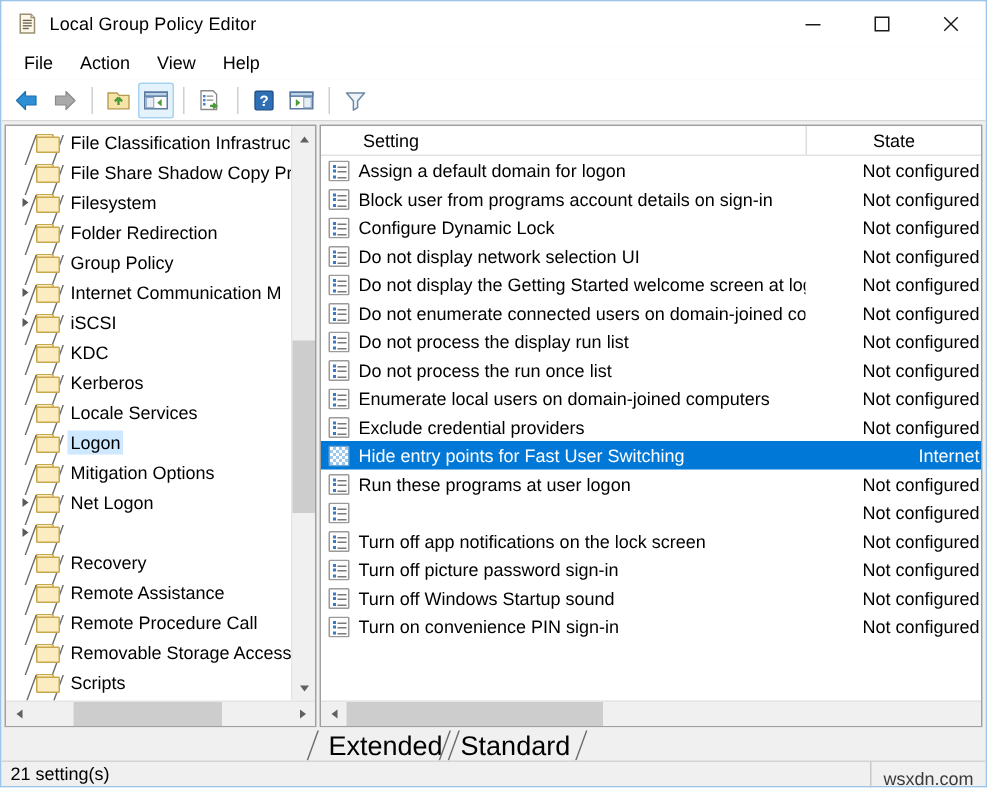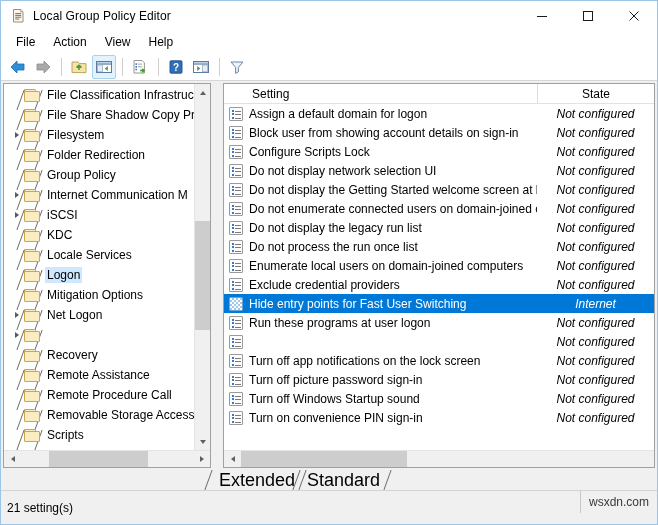--- a/index.html
+++ b/index.html
@@ -94,21 +94,21 @@
     min-height: 0;
   }
 
   
   #tree-pane {
     width: 208px;
     display: flex; flex-direction: column;
     flex: 0 0 auto;
     background: #ffffff;
     border: 1px solid #a0a0a0;
-    margin-right: 12px;
+    margin-right: 2px;
     min-height: 0;
   }
   #tree-inner {
     flex: 1 1 auto;
     display: flex;
     min-height: 0;
     overflow: hidden;
   }
   #tree-list {
     flex: 1 1 auto;
@@ -271,23 +271,22 @@
   }
   .list-row.selected { background: #0078d7; color: #ffffff; }
   .cell-setting {
     flex: 1 1 auto;
     display: flex; align-items: center;
     padding-left: 5px;
     min-width: 0; overflow: hidden;
   }
   .cell-state {
     width: 117px; flex: 0 0 auto;
-    text-align: center;
+    text-align: right;
     overflow: hidden;
-    font-style: italic;
   }
   .policy-ico {
     width: 14px; height: 14px;
     flex: 0 0 auto; margin-right: 5px;
     position: relative;
     background: #fdfdfd;
     border: 1px solid #9a9a9a;
     border-radius: 1px;
   }
   .policy-ico i {
@@ -343,21 +342,21 @@
   .tab::after {
     content: "";
     position: absolute; right: -4px; top: 0;
     width: 10px; height: 20px;
     border-right: 1px solid #6b6b6b;
     transform: skewX(-20deg);
   }
 
   
   #statusbar {
-    height: 34px;
+    height: 17px;
     background: #f0f0f0;
     border-top: 1px solid #d4d4d4;
     display: flex; align-items: center;
     font-size: 12px;
     color: #000;
     flex: 0 0 auto;
     position: relative;
   }
   #status-text { padding-left: 6px; }
   #watermark {
@@ -554,20 +553,28 @@
                 <span class="body"></span>
               </span>
               <span class="tree-label">KDC</span>
             </div>
             <div class="tree-row">
               <span class="tw-expander"></span>
               <span class="folder-ico">
                 <span class="tab"></span>
                 <span class="body"></span>
               </span>
+              <span class="tree-label">Kerberos</span>
+            </div>
+            <div class="tree-row">
+              <span class="tw-expander"></span>
+              <span class="folder-ico">
+                <span class="tab"></span>
+                <span class="body"></span>
+              </span>
               <span class="tree-label">Locale Services</span>
             </div>
             <div class="tree-row selected">
               <span class="tw-expander"></span>
               <span class="folder-ico">
                 <span class="tab"></span>
                 <span class="body"></span>
               </span>
               <span class="tree-label">Logon</span>
             </div>
@@ -687,35 +694,35 @@
           <div class="list-row">
             <div class="cell-setting">
               <span class="policy-ico">
                 <i style="top:2px"></i>
                 <i style="top:5.5px"></i>
                 <i style="top:9px"></i>
                 <b style="top:3px"></b>
                 <b style="top:6.5px"></b>
                 <b style="top:10px"></b>
               </span>
-              <span class="sel-text">Block user from showing account details on sign-in</span>
-            </div>
-            <div class="cell-state"><span class="sel-text">Not configured</span></div>
-          </div>
-          <div class="list-row">
-            <div class="cell-setting">
-              <span class="policy-ico">
-                <i style="top:2px"></i>
-                <i style="top:5.5px"></i>
-                <i style="top:9px"></i>
-                <b style="top:3px"></b>
-                <b style="top:6.5px"></b>
-                <b style="top:10px"></b>
-              </span>
-              <span class="sel-text">Configure Scripts Lock</span>
+              <span class="sel-text">Block user from programs account details on sign-in</span>
+            </div>
+            <div class="cell-state"><span class="sel-text">Not configured</span></div>
+          </div>
+          <div class="list-row">
+            <div class="cell-setting">
+              <span class="policy-ico">
+                <i style="top:2px"></i>
+                <i style="top:5.5px"></i>
+                <i style="top:9px"></i>
+                <b style="top:3px"></b>
+                <b style="top:6.5px"></b>
+                <b style="top:10px"></b>
+              </span>
+              <span class="sel-text">Configure Dynamic Lock</span>
             </div>
             <div class="cell-state"><span class="sel-text">Not configured</span></div>
           </div>
           <div class="list-row">
             <div class="cell-setting">
               <span class="policy-ico">
                 <i style="top:2px"></i>
                 <i style="top:5.5px"></i>
                 <i style="top:9px"></i>
                 <b style="top:3px"></b>
@@ -757,21 +764,21 @@
           <div class="list-row">
             <div class="cell-setting">
               <span class="policy-ico">
                 <i style="top:2px"></i>
                 <i style="top:5.5px"></i>
                 <i style="top:9px"></i>
                 <b style="top:3px"></b>
                 <b style="top:6.5px"></b>
                 <b style="top:10px"></b>
               </span>
-              <span class="sel-text">Do not display the legacy run list</span>
+              <span class="sel-text">Do not process the display run list</span>
             </div>
             <div class="cell-state"><span class="sel-text">Not configured</span></div>
           </div>
           <div class="list-row">
             <div class="cell-setting">
               <span class="policy-ico">
                 <i style="top:2px"></i>
                 <i style="top:5.5px"></i>
                 <i style="top:9px"></i>
                 <b style="top:3px"></b>

